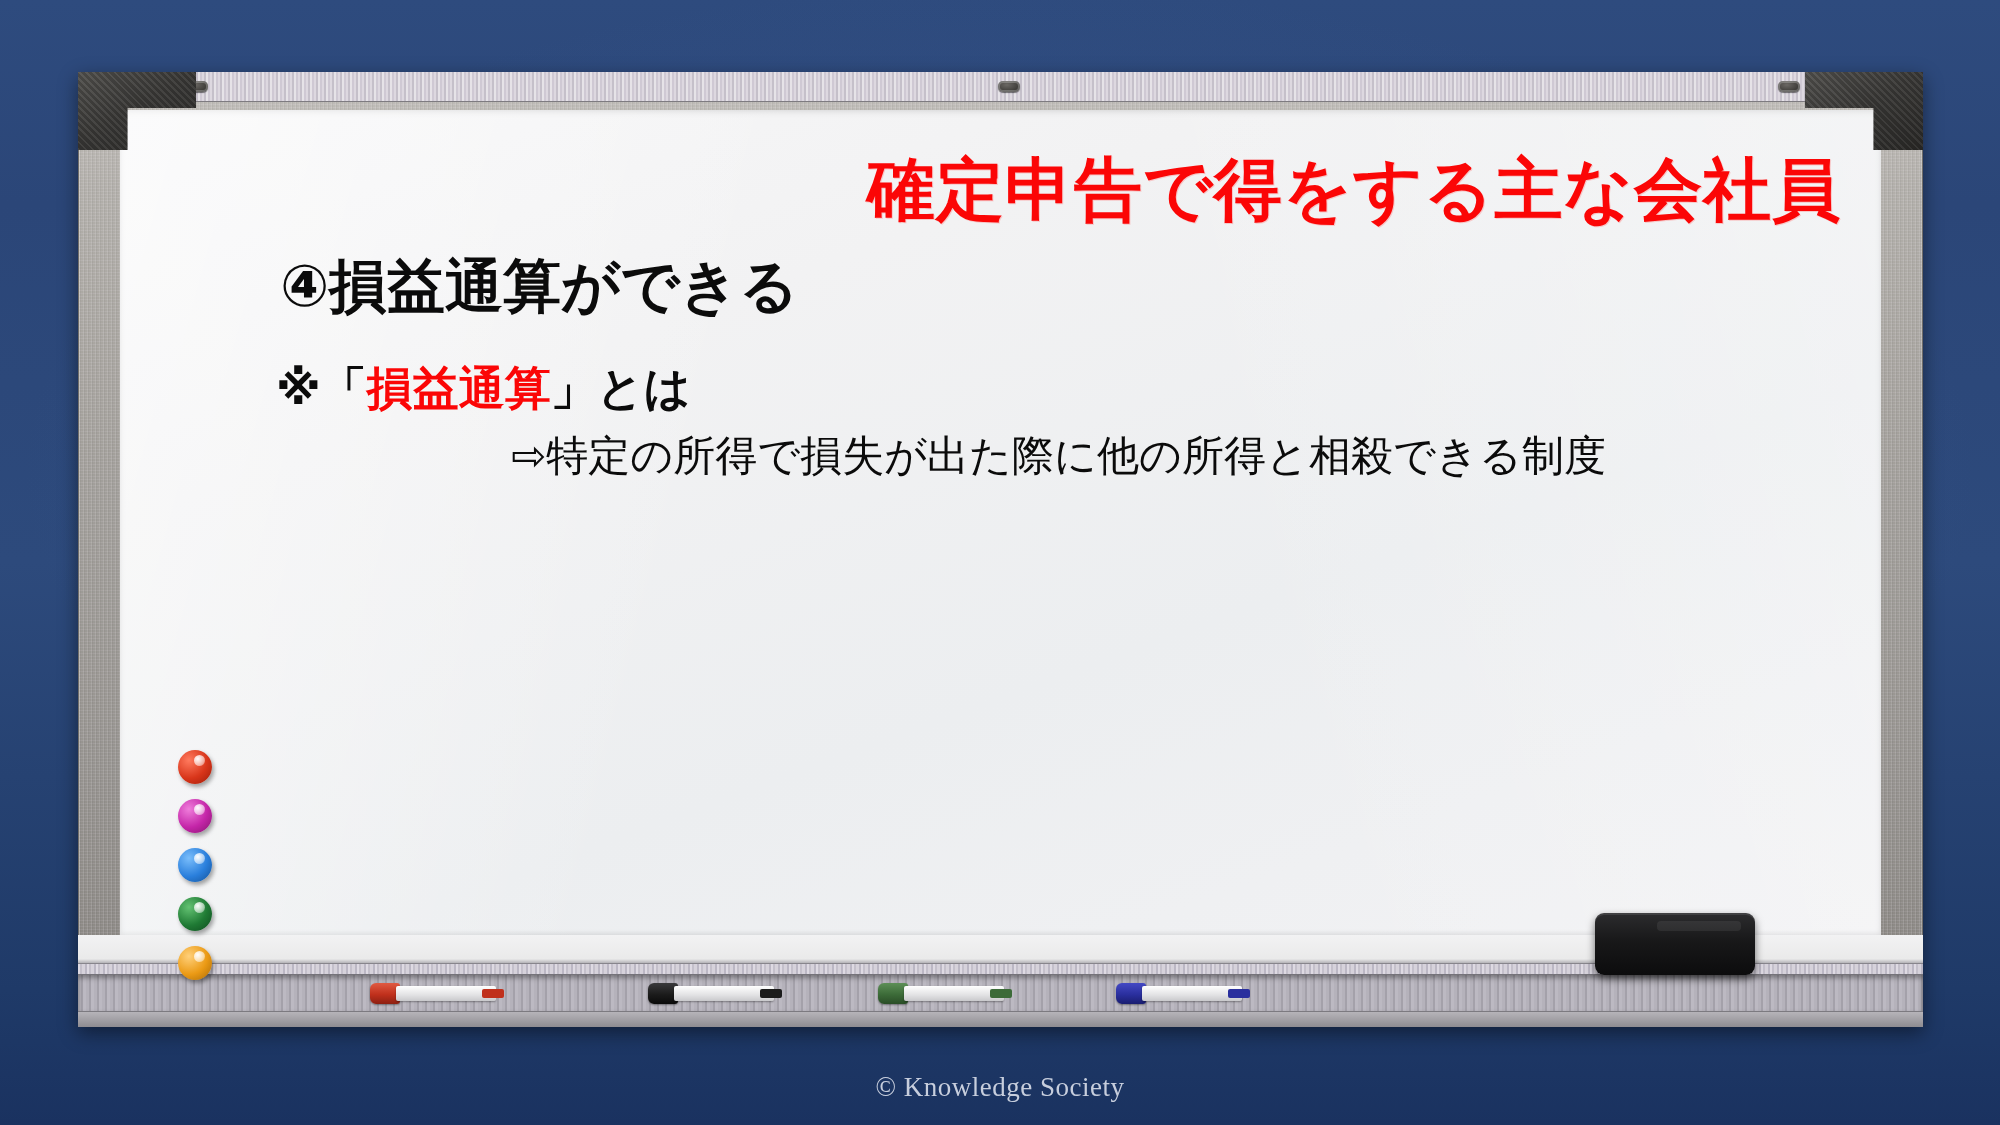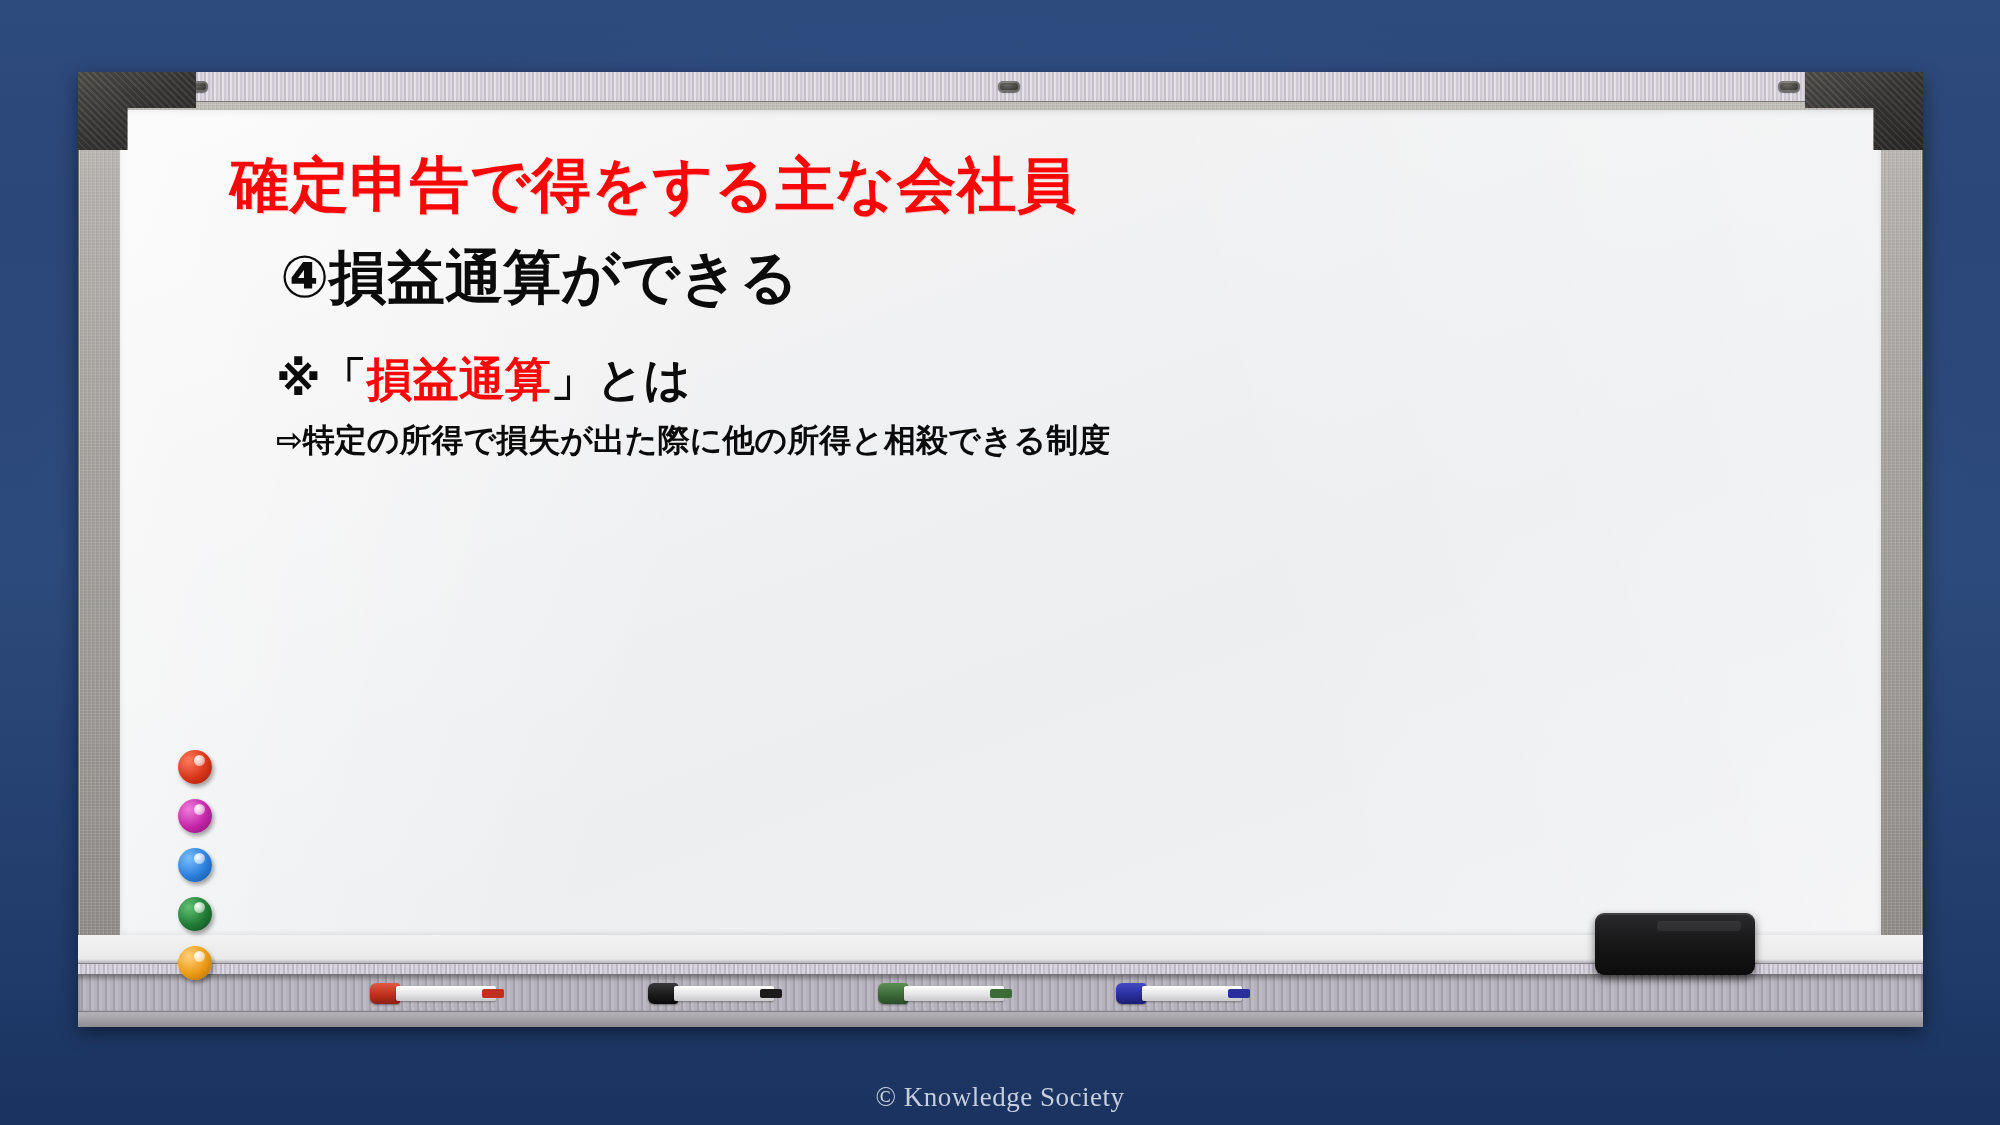--- a/index.html
+++ b/index.html
@@ -159,51 +159,52 @@
   }
 
   
   #content {
     position:absolute;
     left:150px; top:32px; right:40px; bottom:16px;
     font-family: "DejaVu Sans", "Liberation Sans", sans-serif;
   }
   #board-title {
     color:#fb0606;
-    font-size:59px;
+    font-size:68px;
     font-weight:900;
     letter-spacing:1px;
-    text-align:left;
+    text-align:right;
     line-height:1.05;
     margin-top:12px;
     margin-left:-40px;
     text-shadow: 1px 1px 0 rgba(255,120,120,.35);
   }
   .list-item {
     color:#0b0b0b;
     font-size:58px;
     font-weight:700;
     line-height:1.08;
     margin-top:30px;
     margin-left:10px;
     white-space:nowrap;
   }
   #note-block { margin-top:40px; margin-left:6px; }
   #note-line-1 {
     font-size:46px; font-weight:700; color:#0b0b0b; white-space:nowrap;
   }
   #note-line-1 .hl { color:#fb0606; }
   #note-line-2 {
-    font-size:32px; font-weight:700; color:#0b0b0b; white-space:nowrap;
+    font-size:42px; font-weight:400; color:#0b0b0b; white-space:nowrap;
     margin-top:8px;
+    text-align:center;
   }
 
   
   #footer {
-    position:absolute; left:0; bottom:12px; width:100%;
+    position:absolute; left:0; bottom:22px; width:100%;
     text-align:center;
     color:#c7cedd;
     font-size:27px;
     letter-spacing:.5px;
     font-family:"Liberation Serif", serif;
   }
 </style>
 </head>
 <body>
 

